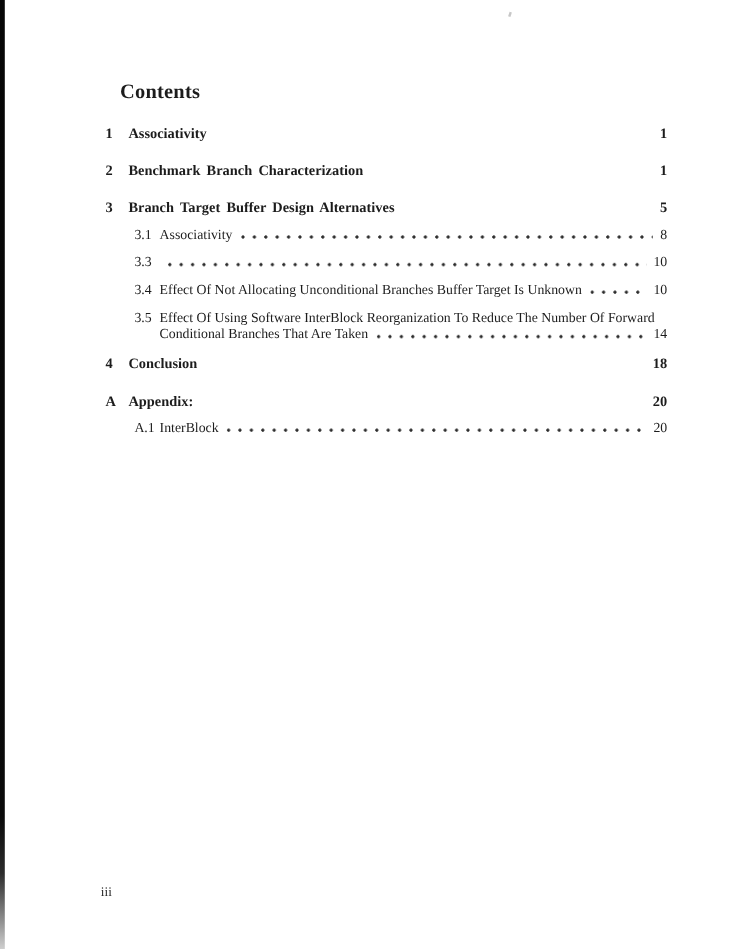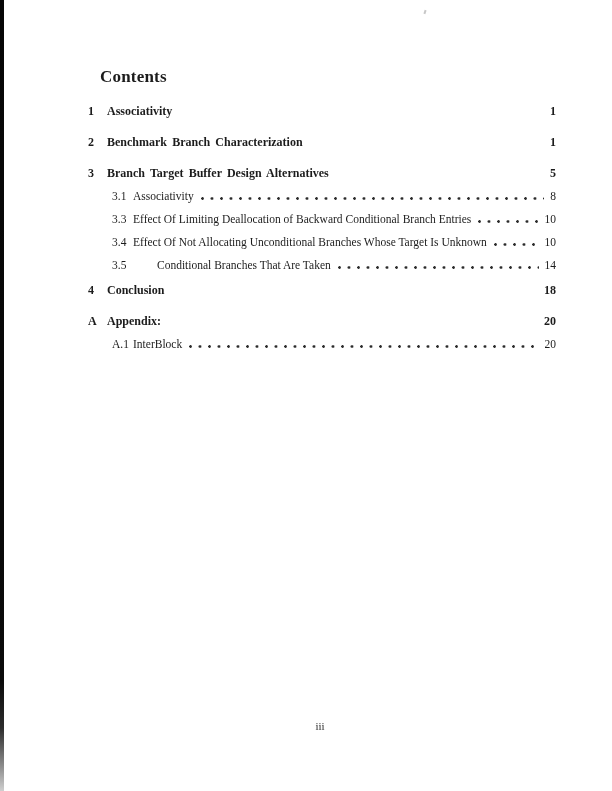--- a/index.html
+++ b/index.html
@@ -73,27 +73,27 @@
     background-image: radial-gradient(circle at 1.5px 1.5px, #2b2b2b 1.05px, rgba(0,0,0,0) 1.6px);
     background-size: 9.5px 3px;
     background-repeat: repeat-x;
     background-position: left bottom;
   }
 
   .page-main { margin-left: auto; }
   .page-sub  { flex: none; }
 
   .entry-body { flex: 1 1 auto; line-height: 14px; }
-  .entry-body .line2 { display: flex; align-items: baseline; margin-left: 24px; }
+  .entry-body .line2 { display: flex; align-items: baseline; }
 
   .footer {
     position: absolute;
-    left: 84px; top: 719px;
+    left: 84px; top: 737px;
     width: 472px;
-    text-align: center;
+    text-align: left;
     font-size: 11px;
     line-height: 14px;
     color: #2a2a2a;
   }
 </style>
 </head>
 <body>
 
 <div class="scan-bar"></div>
 <div class="speck"></div>
@@ -123,35 +123,35 @@
   <div class="row sub">
     <span class="num-sub">3.1</span>
     <span class="title">Associativity</span>
     <span class="leader"></span>
     <span class="page-sub">8</span>
   </div>
 
 
   <div class="row sub">
     <span class="num-sub">3.3</span>
-    <span class="title">Effect Of Limiting Deallocation of Backward Conditional Branch Entries</span>
     <span class="leader"></span>
     <span class="page-sub">10</span>
   </div>
 
   <div class="row sub">
     <span class="num-sub">3.4</span>
-    <span class="title">Effect Of Not Allocating Unconditional Branches Whose Target Is Unknown</span>
+    <span class="title">Effect Of Not Allocating Unconditional Branches Buffer Target Is Unknown</span>
     <span class="leader"></span>
     <span class="page-sub">10</span>
   </div>
 
   <div class="row sub">
     <span class="num-sub">3.5</span>
     <span class="entry-body">
+      <span class="line1">Effect Of Using Software InterBlock Reorganization To Reduce The Number Of Forward</span>
       <span class="line2">
         <span>Conditional Branches That Are Taken</span>
         <span class="leader"></span>
         <span class="page-sub">14</span>
       </span>
     </span>
   </div>
 
   <div class="row main tight">
     <span class="num-main">4</span>

